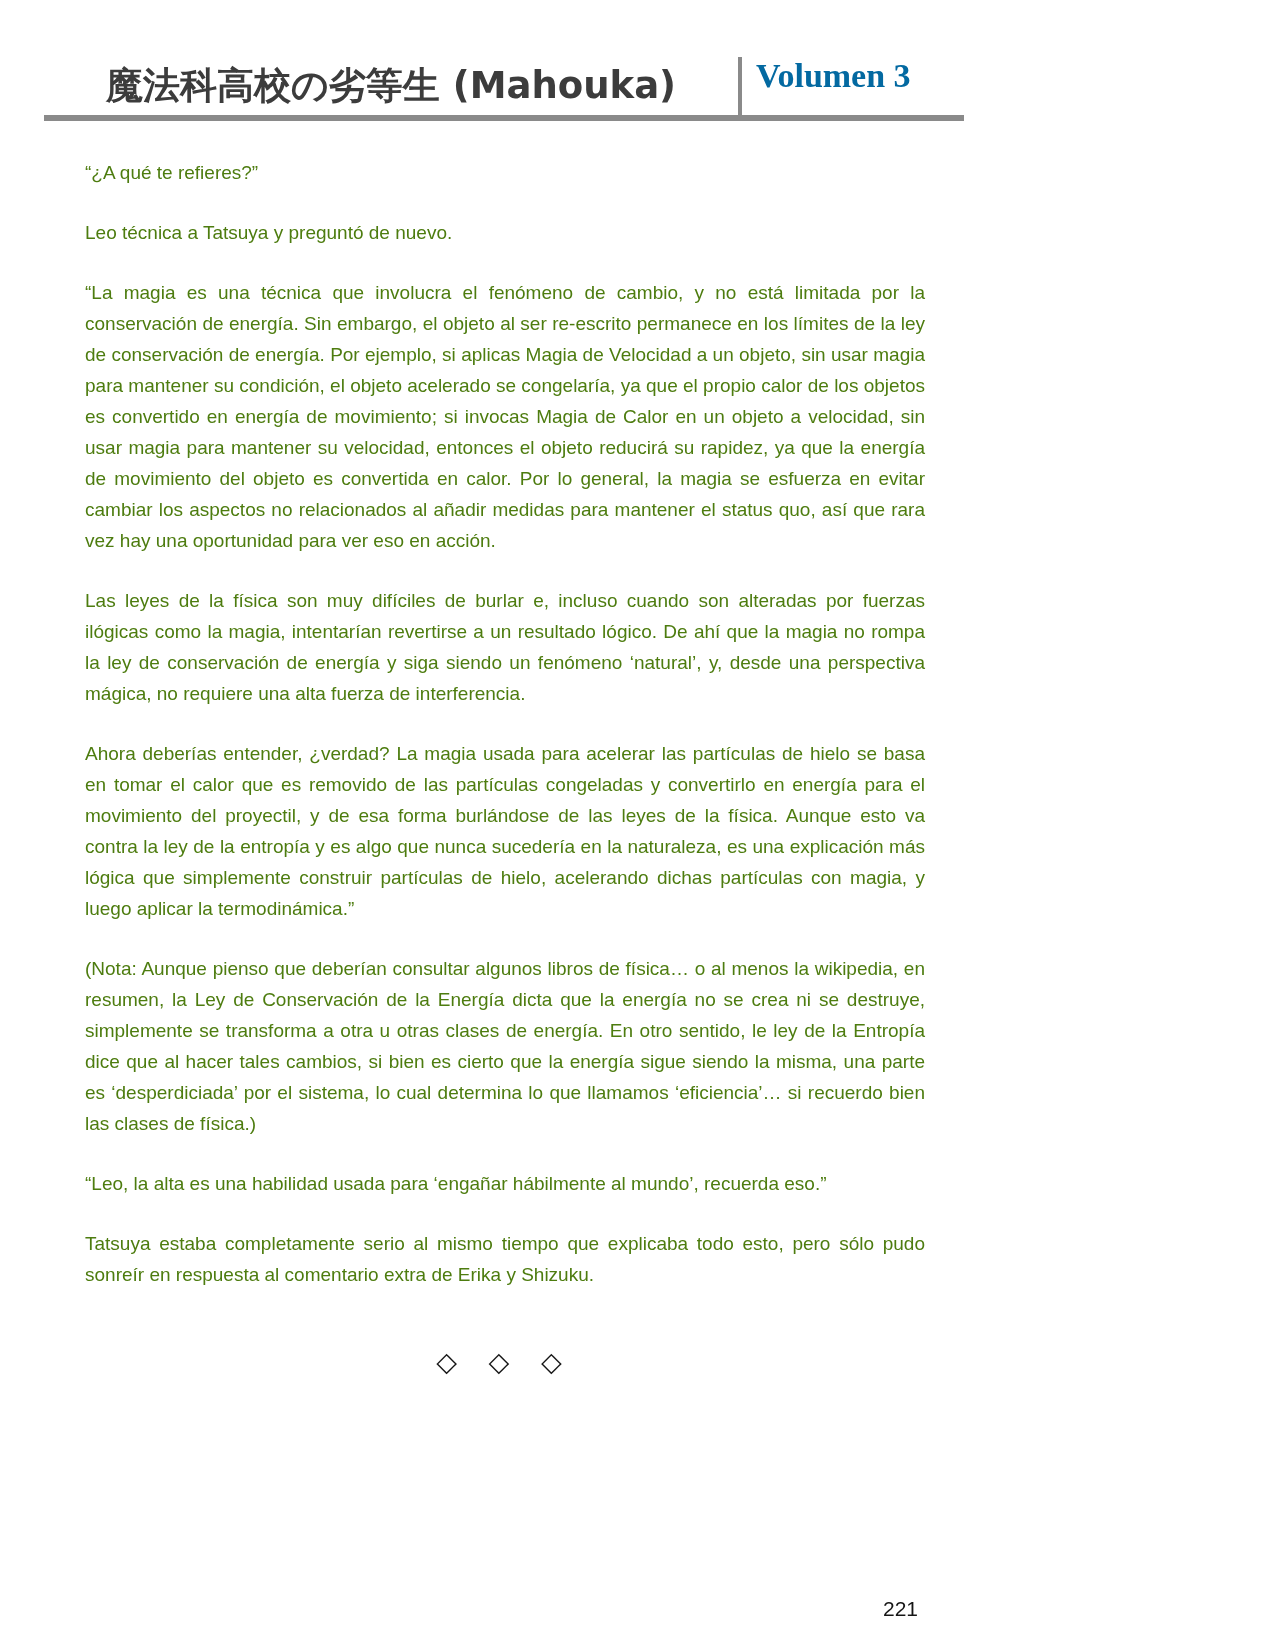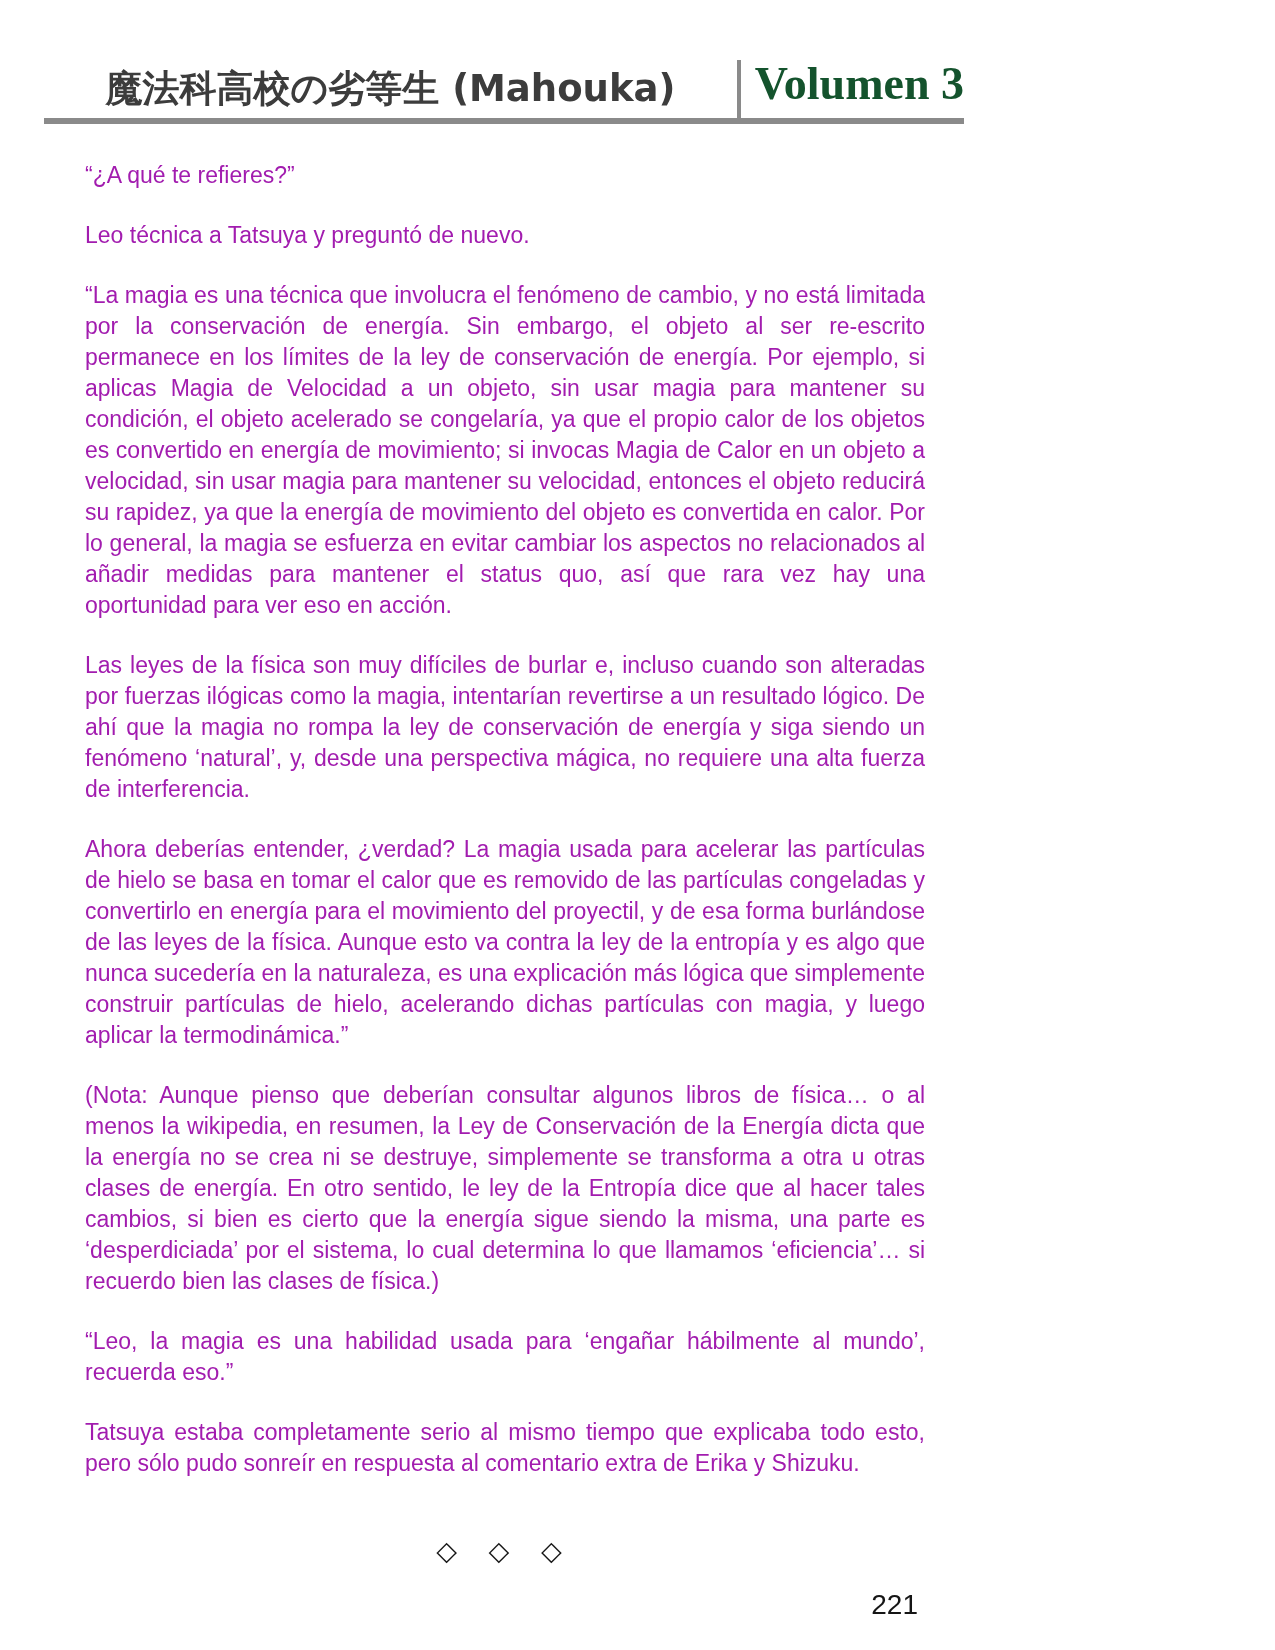--- a/index.html
+++ b/index.html
@@ -40,49 +40,49 @@
   .h-divider {
     width: 4px;
     height: 58px;
     background: #8a8a8a;
     flex: 0 0 auto;
   }
   .h-volume {
     flex: 0 0 208px;
     font-family: "Liberation Serif", serif;
     font-weight: bold;
-    font-size: 46px;
-    color: #14532d;
-    padding: 0 0 8px 14px;
+    font-size: 34px;
+    color: #0369a1;
+    padding: 0 0 20px 14px;
     white-space: nowrap;
   }
   
   .body-text {
     margin: 36px 85px 0 85px;
   }
   .para {
     margin: 0 0 29px 0;
-    font-size: 23px;
+    font-size: 19px;
     line-height: 31px;
     text-align: justify;
-    color: #a21caf;
+    color: #4d7c0f;
   }
   .separator {
     margin-top: 56px;
     text-align: center;
     font-size: 27px;
     letter-spacing: 12px;
     color: #151515;
   }
   
   .page-number {
     position: absolute;
     right: 92px;
     bottom: 58px;
-    font-size: 28px;
+    font-size: 21px;
     color: #151515;
   }
 </style>
 </head>
 <body>
 
 <div class="page">
 
   <header class="header">
     <div class="h-title">魔法科高校の劣等生 (Mahouka)</div>
@@ -90,21 +90,21 @@
     <div class="h-volume">Volumen 3</div>
   </header>
 
   <main class="body-text">
     <p class="para">“¿A qué te refieres?”</p>
     <p class="para">Leo técnica a Tatsuya y preguntó de nuevo.</p>
     <p class="para">“La magia es una técnica que involucra el fenómeno de cambio, y no está limitada por la conservación de energía. Sin embargo, el objeto al ser re-escrito permanece en los límites de la ley de conservación de energía. Por ejemplo, si aplicas Magia de Velocidad a un objeto, sin usar magia para mantener su condición, el objeto acelerado se congelaría, ya que el propio calor de los objetos es convertido en energía de movimiento; si invocas Magia de Calor en un objeto a velocidad, sin usar magia para mantener su velocidad, entonces el objeto reducirá su rapidez, ya que la energía de movimiento del objeto es convertida en calor. Por lo general, la magia se esfuerza en evitar cambiar los aspectos no relacionados al añadir medidas para mantener el status quo, así que rara vez hay una oportunidad para ver eso en acción.</p>
     <p class="para">Las leyes de la física son muy difíciles de burlar e, incluso cuando son alteradas por fuerzas ilógicas como la magia, intentarían revertirse a un resultado lógico. De ahí que la magia no rompa la ley de conservación de energía y siga siendo un fenómeno ‘natural’, y, desde una perspectiva mágica, no requiere una alta fuerza de interferencia.</p>
     <p class="para">Ahora deberías entender, ¿verdad? La magia usada para acelerar las partículas de hielo se basa en tomar el calor que es removido de las partículas congeladas y convertirlo en energía para el movimiento del proyectil, y de esa forma burlándose de las leyes de la física. Aunque esto va contra la ley de la entropía y es algo que nunca sucedería en la naturaleza, es una explicación más lógica que simplemente construir partículas de hielo, acelerando dichas partículas con magia, y luego aplicar la termodinámica.”</p>
     <p class="para">(Nota: Aunque pienso que deberían consultar algunos libros de física… o al menos la wikipedia, en resumen, la Ley de Conservación de la Energía dicta que la energía no se crea ni se destruye, simplemente se transforma a otra u otras clases de energía. En otro sentido, le ley de la Entropía dice que al hacer tales cambios, si bien es cierto que la energía sigue siendo la misma, una parte es ‘desperdiciada’ por el sistema, lo cual determina lo que llamamos ‘eficiencia’… si recuerdo bien las clases de física.)</p>
-    <p class="para">“Leo, la magia es una habilidad usada para ‘engañar hábilmente al mundo’, recuerda eso.”</p>
+    <p class="para">“Leo, la alta es una habilidad usada para ‘engañar hábilmente al mundo’, recuerda eso.”</p>
     <p class="para">Tatsuya estaba completamente serio al mismo tiempo que explicaba todo esto, pero sólo pudo sonreír en respuesta al comentario extra de Erika y Shizuku.</p>
 
     <div class="separator">◇ ◇ ◇</div>
   </main>
 
   <div class="page-number">221</div>
 
 </div>
 
 </body></html>

